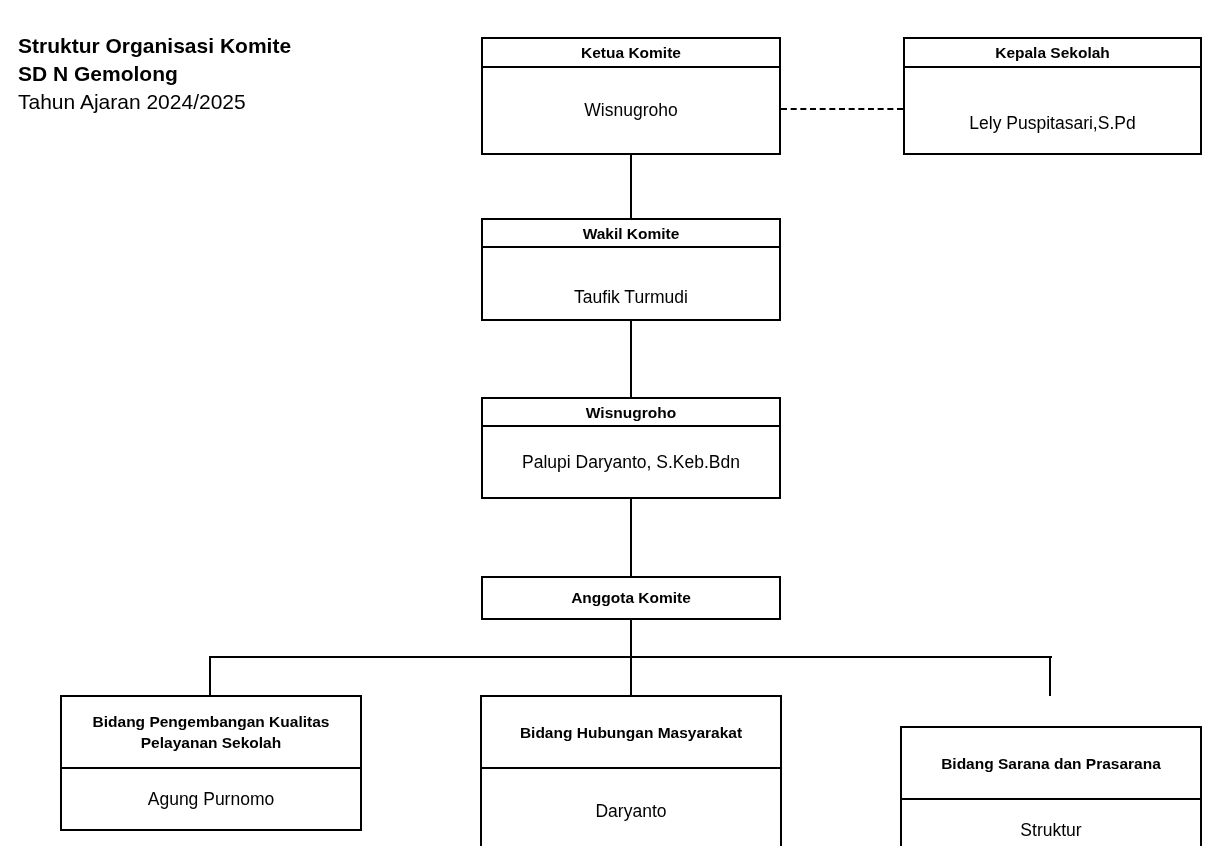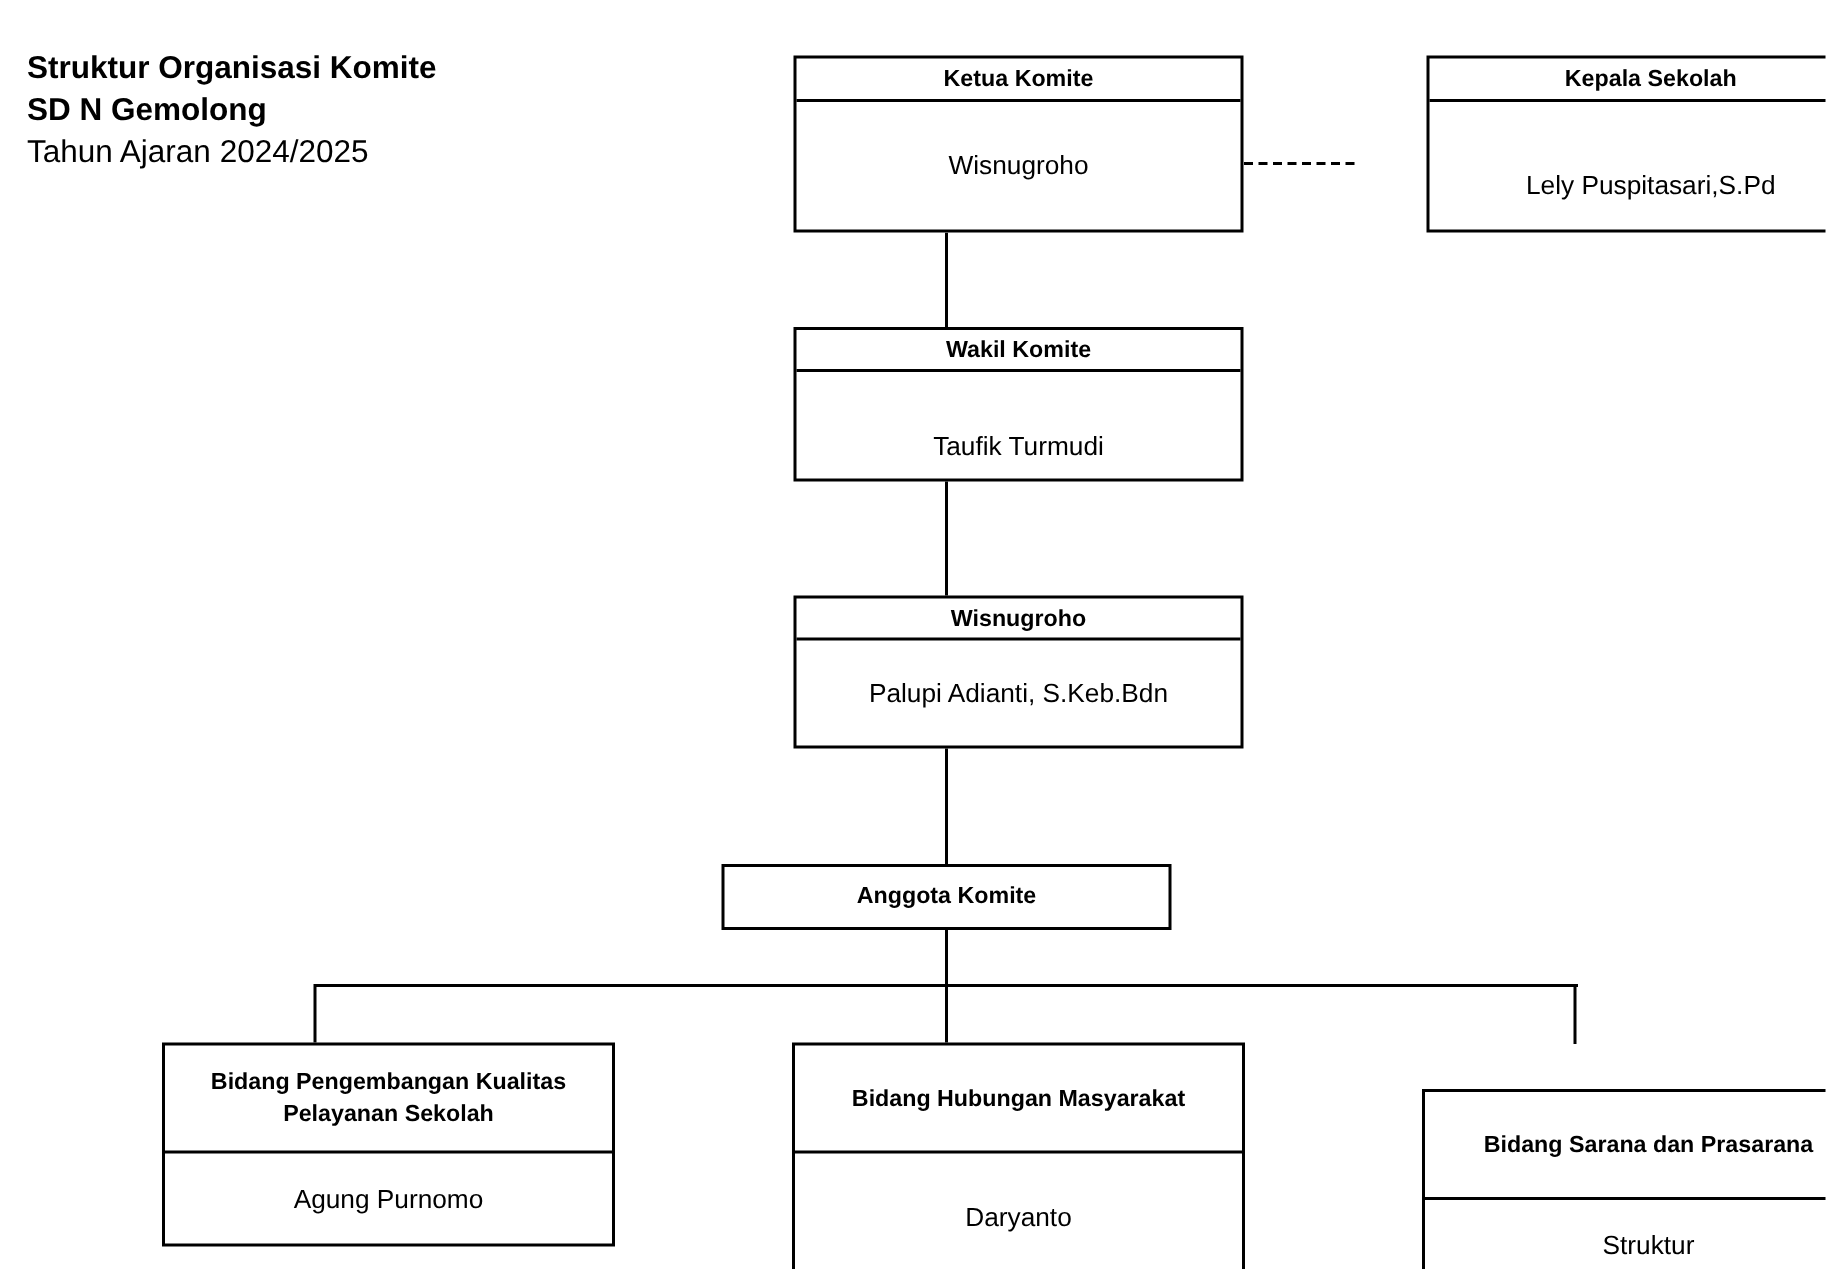--- a/index.html
+++ b/index.html
@@ -13,21 +13,20 @@
   .t-bold { font-weight: 700; }
   .t-reg  { font-weight: 400; }
 
   
   .node {
     position: absolute;
     border: 2px solid #000;
     background: #fff;
     display: flex;
     flex-direction: column;
-    margin-left: 48px;
   }
   .node-header {
     border-bottom: 2px solid #000;
     display: flex;
     align-items: center;
     justify-content: center;
     text-align: center;
     font-weight: 700;
     font-size: 15.5px;
     line-height: 21px;
@@ -114,21 +113,21 @@
     <div class="node-body">Lely Puspitasari,S.Pd</div>
   </div>
 
   <div class="node n-wakil">
     <div class="node-header">Wakil Komite</div>
     <div class="node-body">Taufik Turmudi</div>
   </div>
 
   <div class="node n-sekretaris">
     <div class="node-header">Wisnugroho</div>
-    <div class="node-body">Palupi Adianti, S.Keb.Bdn</div>
+    <div class="node-body">Palupi Daryanto, S.Keb.Bdn</div>
   </div>
 
   <div class="node-single n-anggota">
     <span>Anggota Komite</span>
   </div>
 
   <div class="node n-bidang1">
     <div class="node-header">Bidang Pengembangan Kualitas Pelayanan Sekolah</div>
     <div class="node-body">Agung Purnomo</div>
   </div>

